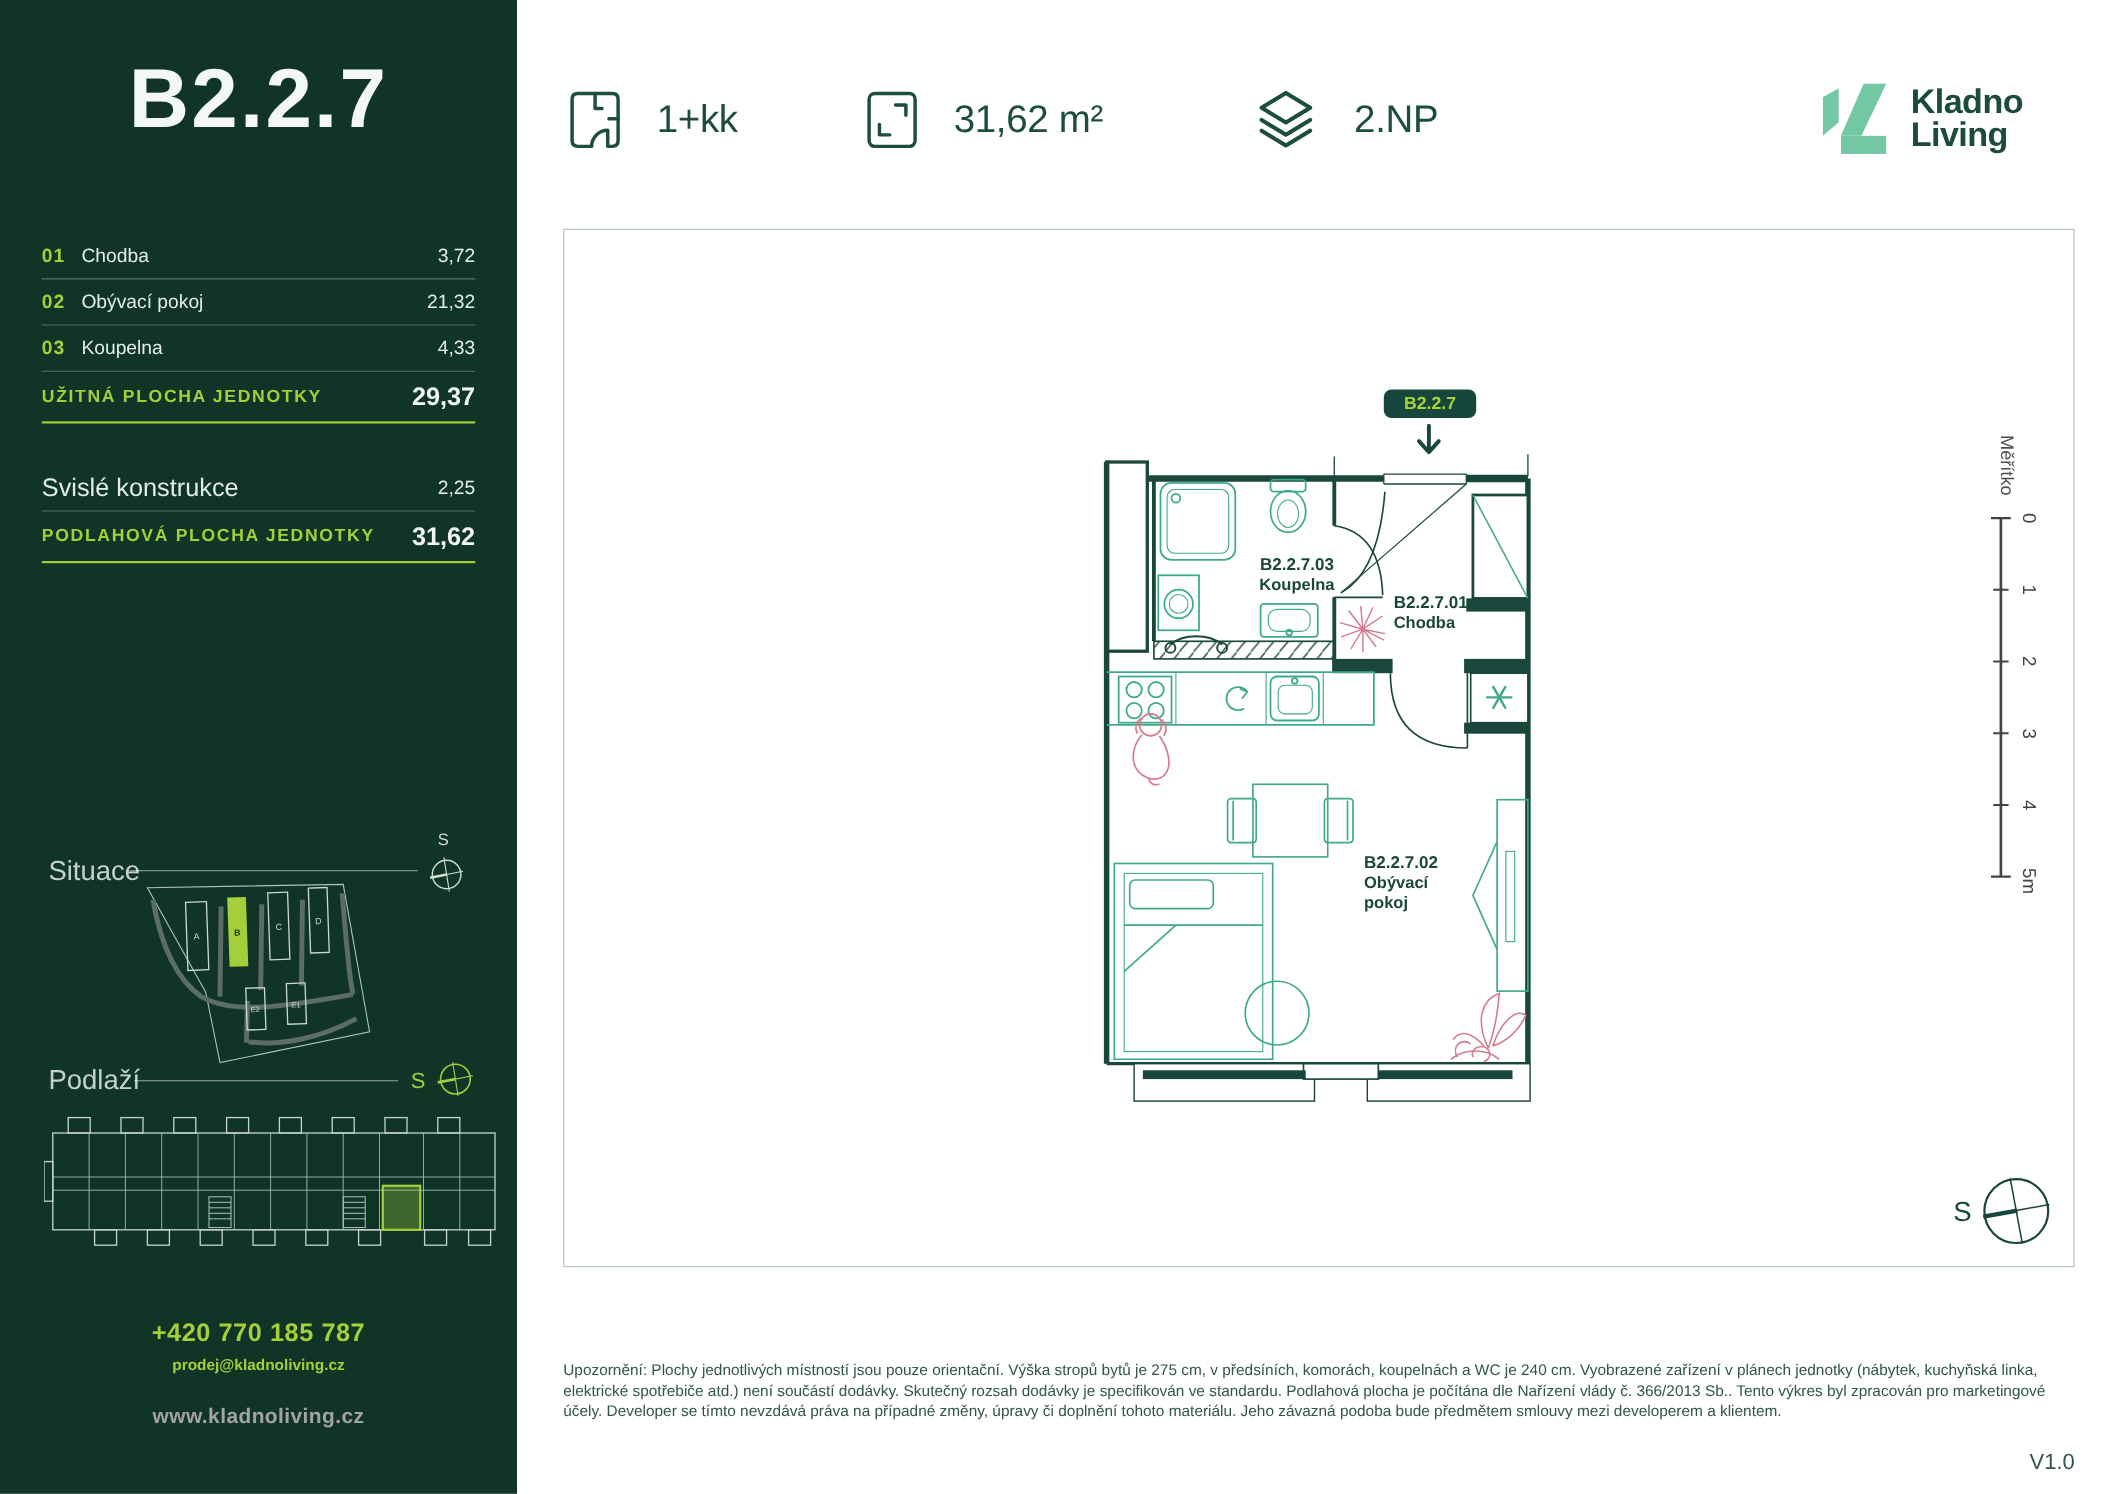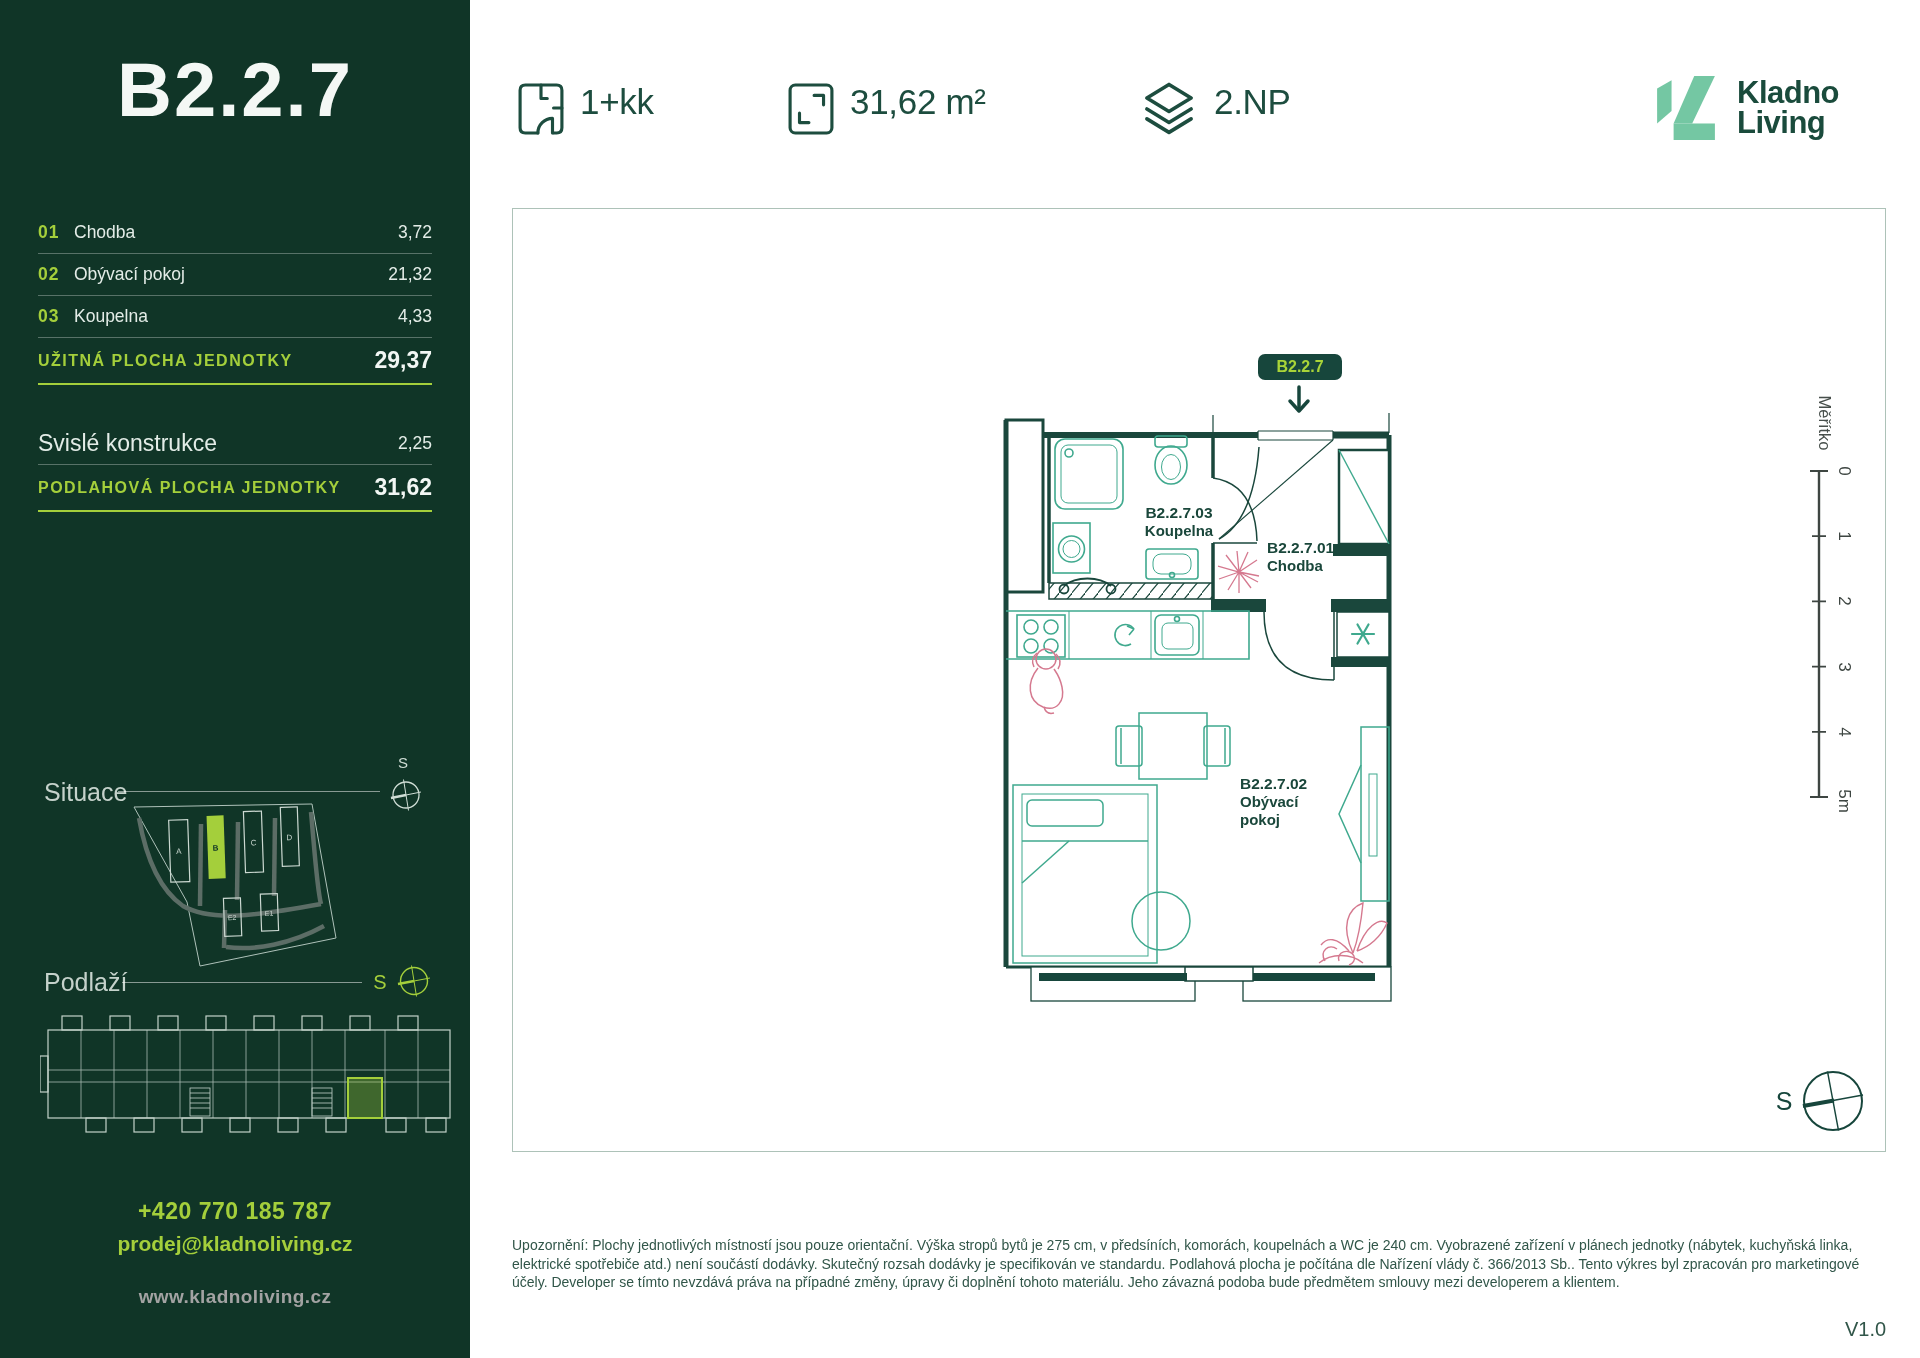--- a/index.html
+++ b/index.html
@@ -20,24 +20,24 @@
   .trow.total{height:45px;border-bottom:2px solid #A4CF3B;}
   .trow.total .lbl{color:#A4CF3B;font-weight:700;font-size:16px;letter-spacing:1.5px;}
   .trow.total .val{font-weight:700;font-size:23px;color:#F2F7F4;}
   .trow.plain{margin-top:38px;border-bottom:1px solid rgba(255,255,255,.30);}
   .trow.plain .lbl{color:#E3ECE7;font-size:23px;}
   .section-label{position:absolute;left:44px;font-size:25px;color:#C5D2CB;}
   .section-line{position:absolute;height:1px;background:rgba(255,255,255,.5);}
   .compass-sm{position:absolute;}
   .contact{position:absolute;top:1198px;left:0;width:470px;text-align:center;}
   .contact .phone{font-size:23px;font-weight:700;color:#A4CF3B;letter-spacing:.5px;}
-  .contact .email{font-size:21px;font-weight:600;color:#A4CF3B;margin-top:7px;}
+  .contact .email{font-size:14px;font-weight:600;color:#A4CF3B;margin-top:7px;}
   .contact .web{font-size:19px;font-weight:700;color:#a3a3a3;margin-top:30px;letter-spacing:.4px;}
   
-  .spec{position:absolute;top:82px;display:flex;gap:16px;color:#1D4D3F;}
+  .spec{position:absolute;top:82px;display:flex;align-items:center;gap:33px;color:#1D4D3F;}
   .spec .lbl{font-size:35px;font-weight:500;letter-spacing:-.3px;}
   .logo{position:absolute;left:1657px;top:76px;display:flex;align-items:center;gap:22px;}
   .logo .txt{font-size:31px;line-height:30px;font-weight:700;color:#1A4B3C;letter-spacing:-.5px;}
   
   .plan-box{position:absolute;left:512px;top:208px;width:1374px;height:944px;border:1px solid #ADC2B8;box-sizing:border-box;background:#fff;}
   .plan-box svg{position:absolute;left:0;top:0;}
   
   .disclaimer{position:absolute;left:512px;top:1222px;width:1378px;font-size:14px;line-height:1.33;color:#315649;}
   .version{position:absolute;left:1845px;top:1318px;font-size:20px;color:#315649;}
 </style>

